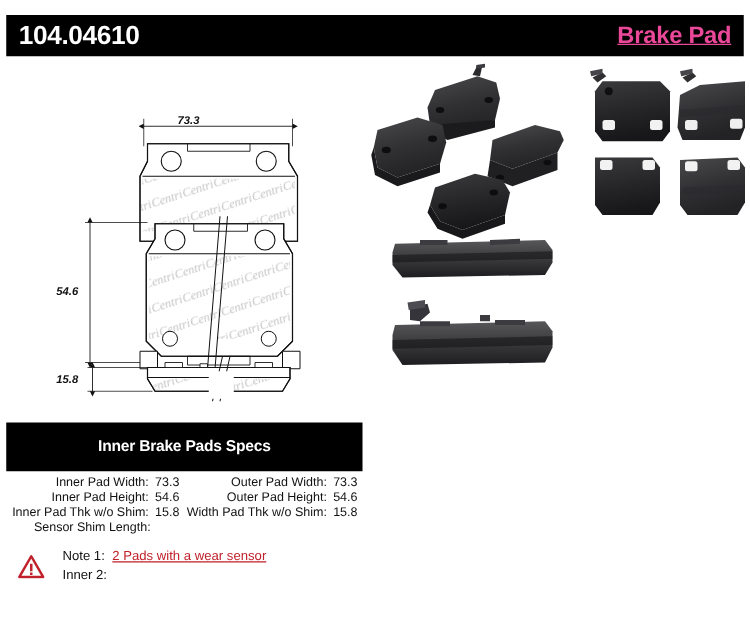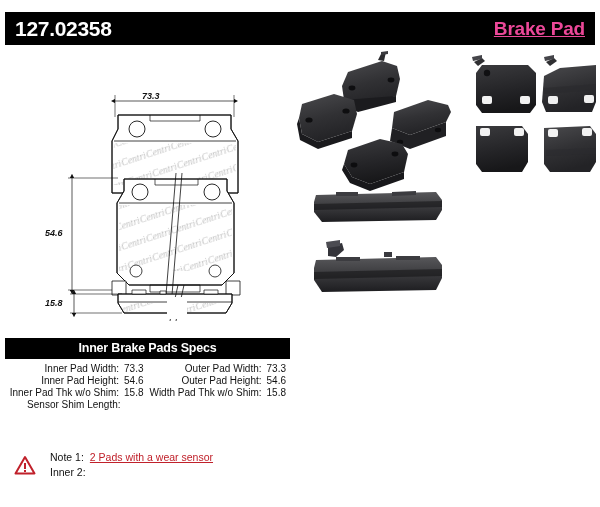--- a/index.html
+++ b/index.html
@@ -74,21 +74,21 @@
 
   
   #specs-table {
     position: absolute;
     left: 5px;
     top: 338px;
     width: 285px;
   }
   #specs-header {
     background: #000000;
-    height: 21px;
+    height: 39px;
     display: flex;
     align-items: center;
   }
   #specs-header .spec-col-title {
     color: #ffffff;
     font-size: 12.5px;
     font-weight: bold;
     text-align: center;
     flex: 1 1 50%;
     letter-spacing: -0.2px;
@@ -110,41 +110,41 @@
     white-space: nowrap;
     padding-right: 4px;
   }
   .spec-key { color: #111; }
   .spec-val { color: #111; margin-left: 5px; min-width: 18px; text-align: left; }
 
   
   #notes-block {
     position: absolute;
     left: 14px;
-    top: 450px;
+    top: 438px;
     display: flex;
     align-items: flex-start;
   }
   #warning-icon { margin-top: 5px; }
   #notes-lines { margin-left: 14px; }
   .note-line {
     display: flex;
     align-items: baseline;
     font-size: 10.5px;
     line-height: 15px;
     white-space: nowrap;
   }
   .note-label { color: #111111; }
   .note-text { margin-left: 6px; }
 </style>
 </head>
 <body>
 
 <div id="header-bar">
-  <span id="part-number">127.02358</span>
+  <span id="part-number">104.04610</span>
   <span id="product-type">Brake Pad</span>
 </div>
 
 <div id="drawing-panel">
 
   <svg width="300" height="285" viewBox="0 0 300 285">
     <defs>
       <pattern id="wm" width="26" height="20" patternUnits="userSpaceOnUse" patternTransform="rotate(-18)">
         <text x="1" y="13" font-family="Liberation Serif, serif" font-size="10" font-style="italic" fill="#b9b9b9">Centric</text>
       </pattern>

